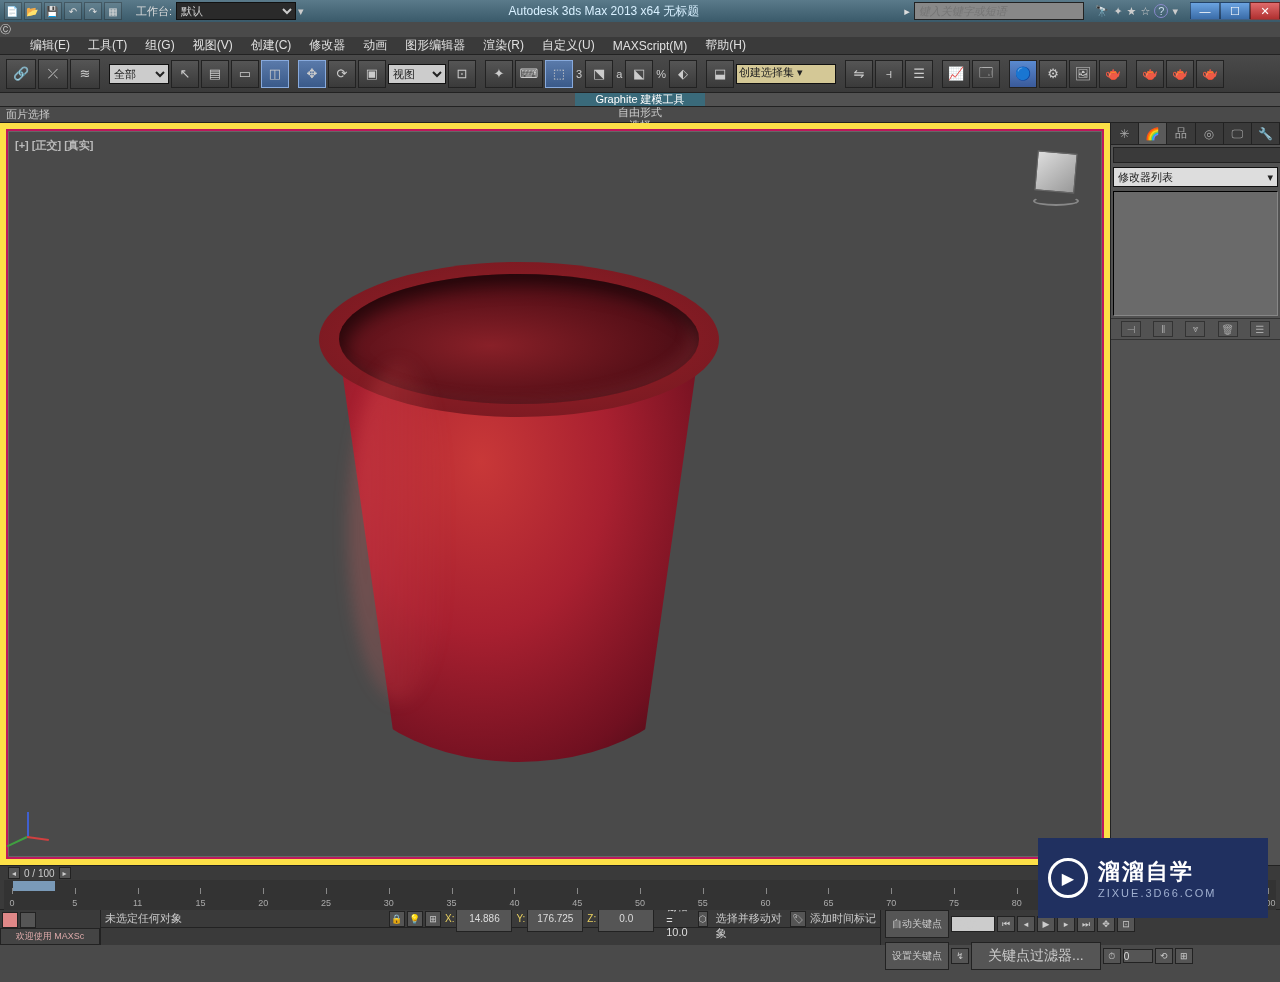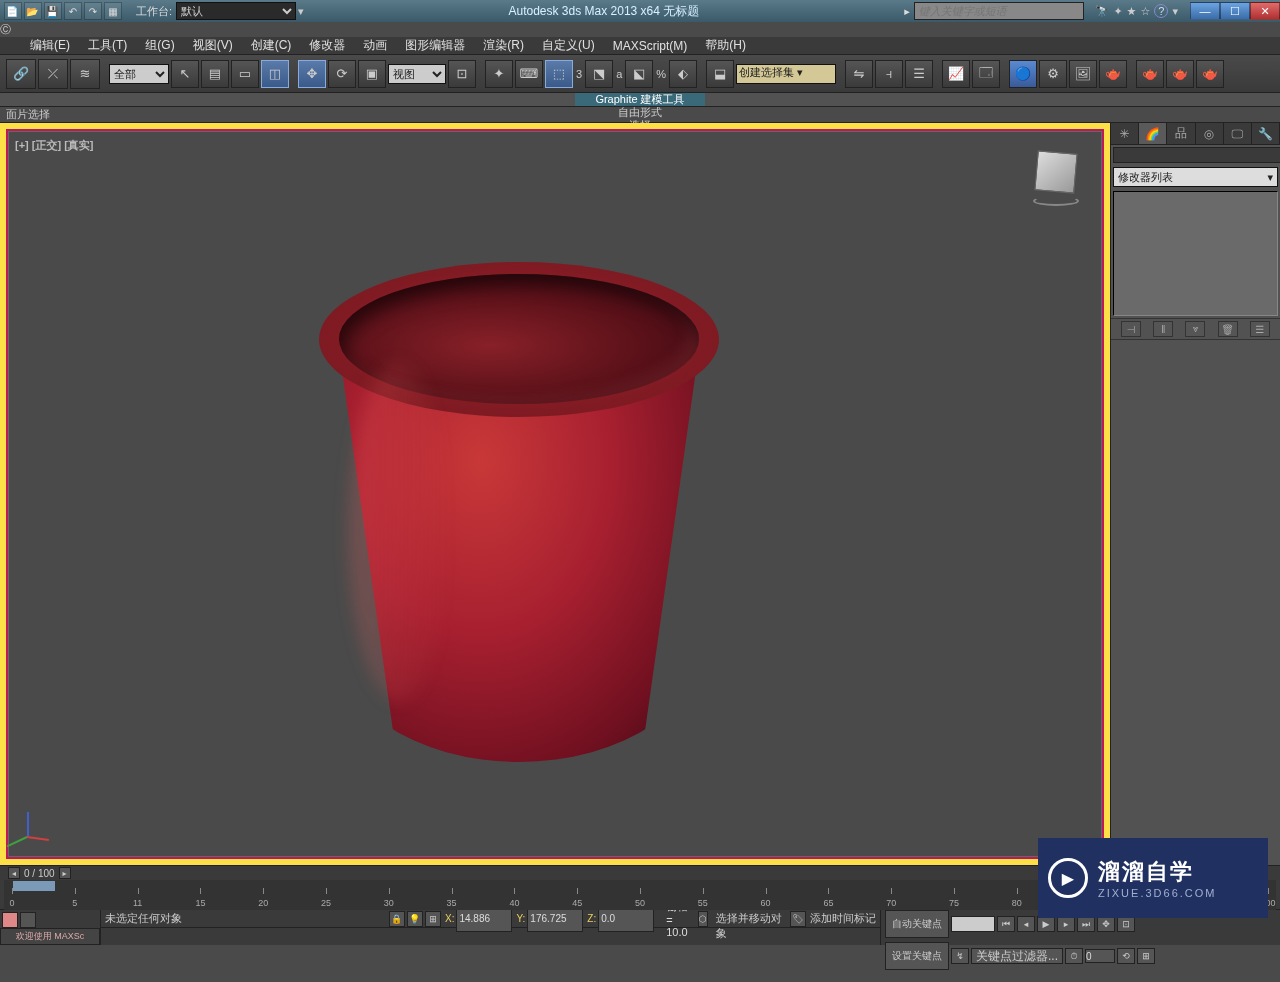--- a/index.html
+++ b/index.html
@@ -94,30 +94,30 @@
   .timeline .tlabel { position: absolute; bottom: 2px; font-size: 9px; color: #aaa; transform: translateX(-50%); }
   .time-slider { position: absolute; left: 8px; top: 0; width: 44px; height: 12px; background: #7a9ab8; border: 1px solid #333; }
   
   
   .status-bar { height: 36px; background: #3a3a3a; border-top: 1px solid #222; display: flex; }
   .status-left { width: 100px; display: flex; flex-direction: column; }
   .script-mini { height: 18px; background: #444; border: 1px solid #222; font-size: 9px; display: flex; align-items: center; justify-content: center; color: #daa; }
   .status-mid { flex: 1; display: flex; flex-direction: row; border-left: 1px solid #222; }
   .status-line { height: 18px; display: flex; align-items: center; padding: 0 4px; gap: 4px; font-size: 11px; color: #ccc; border-bottom: 1px solid #222; }
   .coord { display: flex; align-items: center; gap: 2px; }
-  .coord input { width: 56px; height: 26px; background: #555; border: 1px solid #222; color: #ddd; font-size: 10px; padding: 0 2px; }
+  .coord input { width: 56px; height: 26px; background: #555; border: 1px solid #222; color: #ddd; font-size: 10px; padding: 0 2px; text-align: center; }
   .coord .lbl { color: #e8d060; font-size: 10px; }
   .grid-lbl { color: #ddd; margin-left: 8px; }
   .status-icons { display: flex; gap: 2px; }
   .sicon { width: 16px; height: 16px; background: #555; border: 1px solid #222; display: flex; align-items: center; justify-content: center; font-size: 9px; }
   .status-right { width: 400px; display: flex; flex-wrap: wrap; align-items: center; border-left: 1px solid #222; padding: 0 4px; gap: 2px; }
   .anim-btn { height: 28px; padding: 0 6px; background: #555; border: 1px solid #222; font-size: 10px; color: #ccc; display: flex; align-items: center; }
   .sel-set-combo { width: 44px; height: 16px; background: #ccc; border: 1px solid #222; font-size: 10px; }
   .pbtn { width: 18px; height: 16px; background: #555; border: 1px solid #222; font-size: 9px; color: #ccc; display: flex; align-items: center; justify-content: center; }
-  .key-filt { height: 16px; background: #555; border: 1px solid #222; font-size: 12px; color: #ccc; padding: 0 4px; display: flex; align-items: center; }
+  .key-filt { height: 28px; background: #555; border: 1px solid #222; font-size: 14px; color: #ccc; padding: 0 16px; display: flex; align-items: center; }
   
   
   .watermark { position: absolute; right: 12px; bottom: 64px; width: 230px; height: 80px; background: #203060; display: flex; align-items: center; padding: 0 10px; gap: 10px; z-index: 100; }
   .watermark .play { width: 40px; height: 40px; border: 3px solid #fff; border-radius: 50%; display: flex; align-items: center; justify-content: center; color: #fff; font-size: 16px; }
   .watermark .txt { color: #fff; display: flex; flex-direction: column; }
   .watermark .txt .big { font-size: 22px; font-weight: bold; letter-spacing: 2px; }
   .watermark .txt .small { font-size: 11px; letter-spacing: 2px; color: #a0b0d0; }
 </style>
 </head>
 <body>

